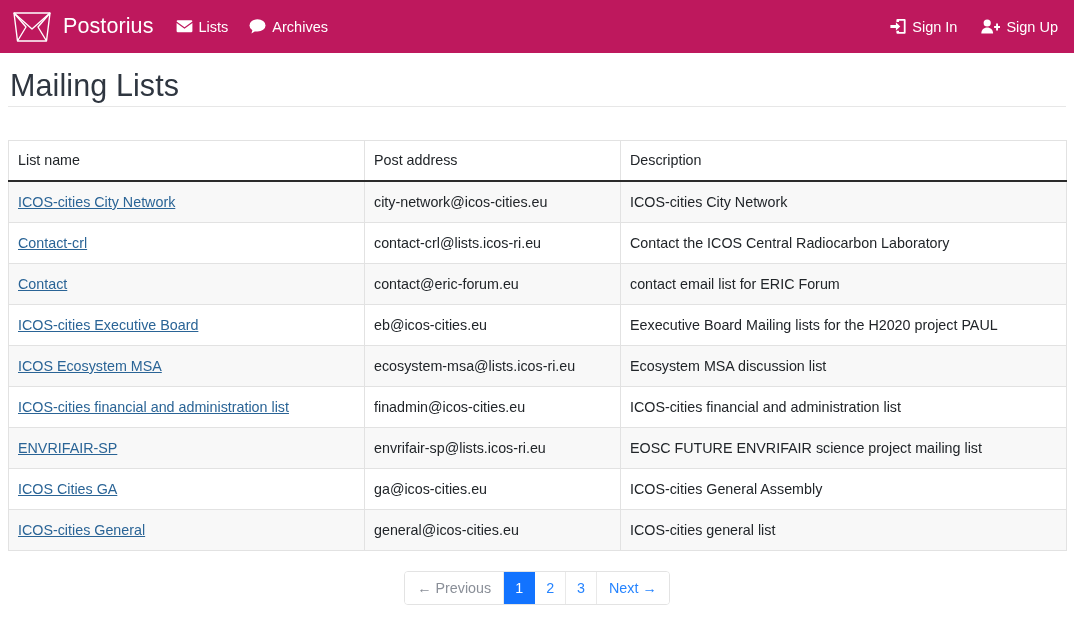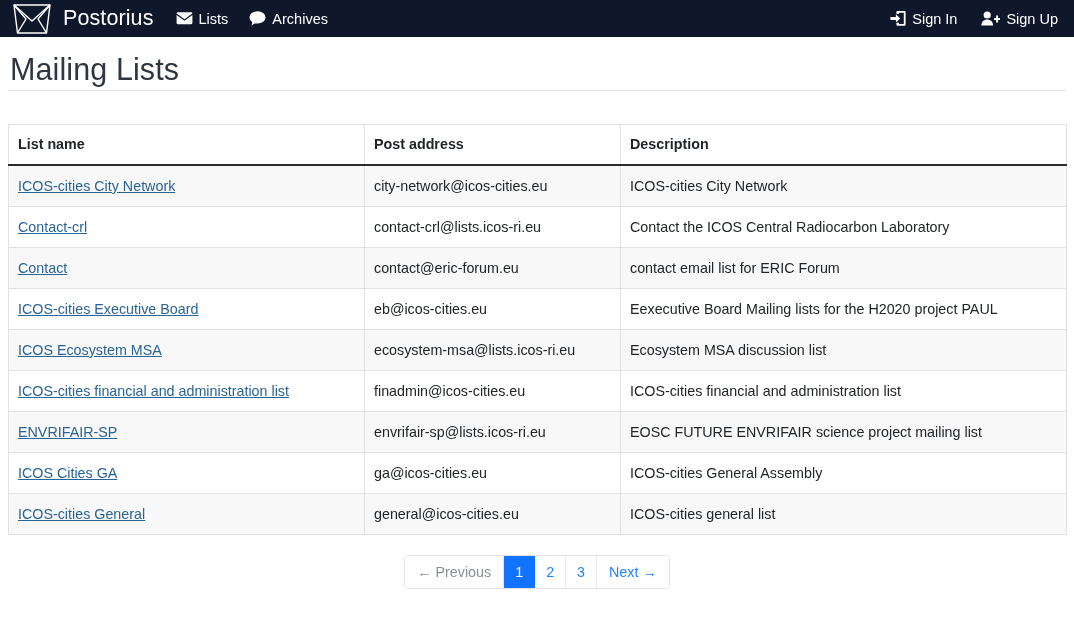--- a/index.html
+++ b/index.html
@@ -10,22 +10,22 @@
     width: 1074px;
     height: 634px;
     background: #ffffff;
     font-family: "Liberation Sans", sans-serif;
     color: #212529;
     overflow: hidden;
   }
 
   
   .navbar {
-    height: 37px;
-    background: #0f172a;
+    height: 53px;
+    background: #be185d;
     display: flex;
     align-items: center;
     padding: 0 14px 0 10px;
     color: #ffffff;
   }
   .brand {
     display: flex;
     align-items: center;
     gap: 9px;
     margin-right: 20px;
@@ -80,21 +80,21 @@
   table.lists th, table.lists td {
     border: 1px solid #e2e2e2;
     padding: 12px 10px 12px 9px;
     text-align: left;
     vertical-align: middle;
     overflow: hidden;
     white-space: nowrap;
     text-overflow: ellipsis;
   }
   table.lists th {
-    font-weight: bold;
+    font-weight: normal;
     border-bottom: 2px solid #2b2b2b;
     padding-top: 11px;
     padding-bottom: 12px;
     color: #212529;
   }
   table.lists col.c1 { width: 356px; }
   table.lists col.c2 { width: 256px; }
   table.lists col.c3 { width: 446px; }
   table.lists tbody tr:nth-child(odd) { background: #f8f8f8; }
   table.lists tbody tr:nth-child(even) { background: #ffffff; }

